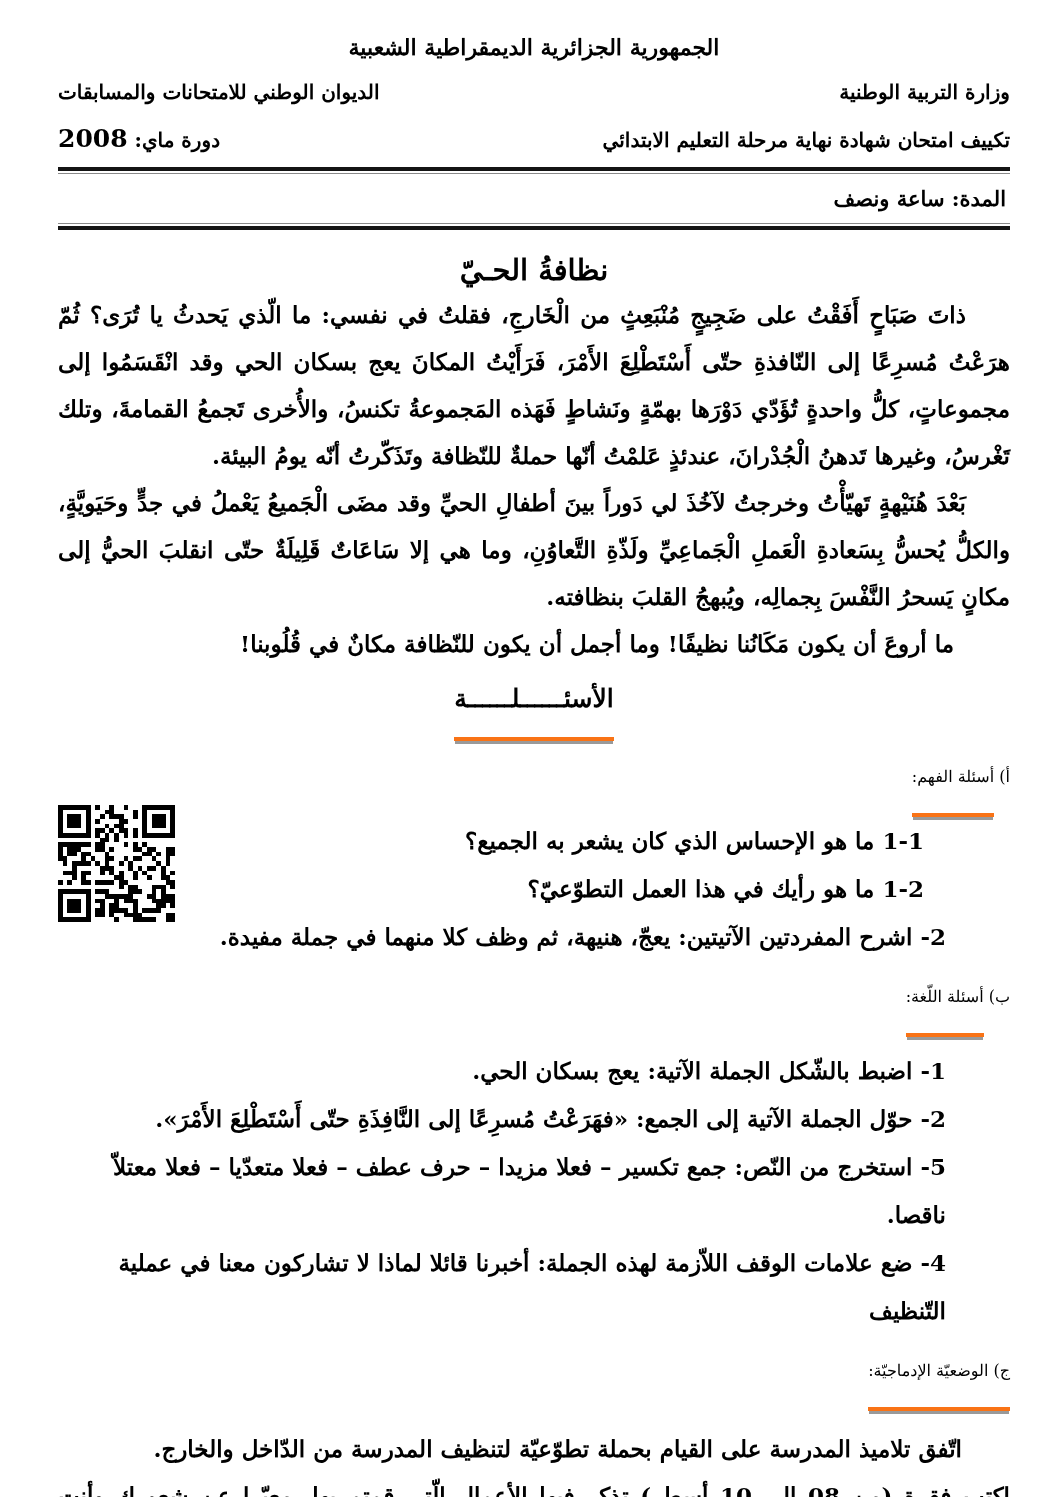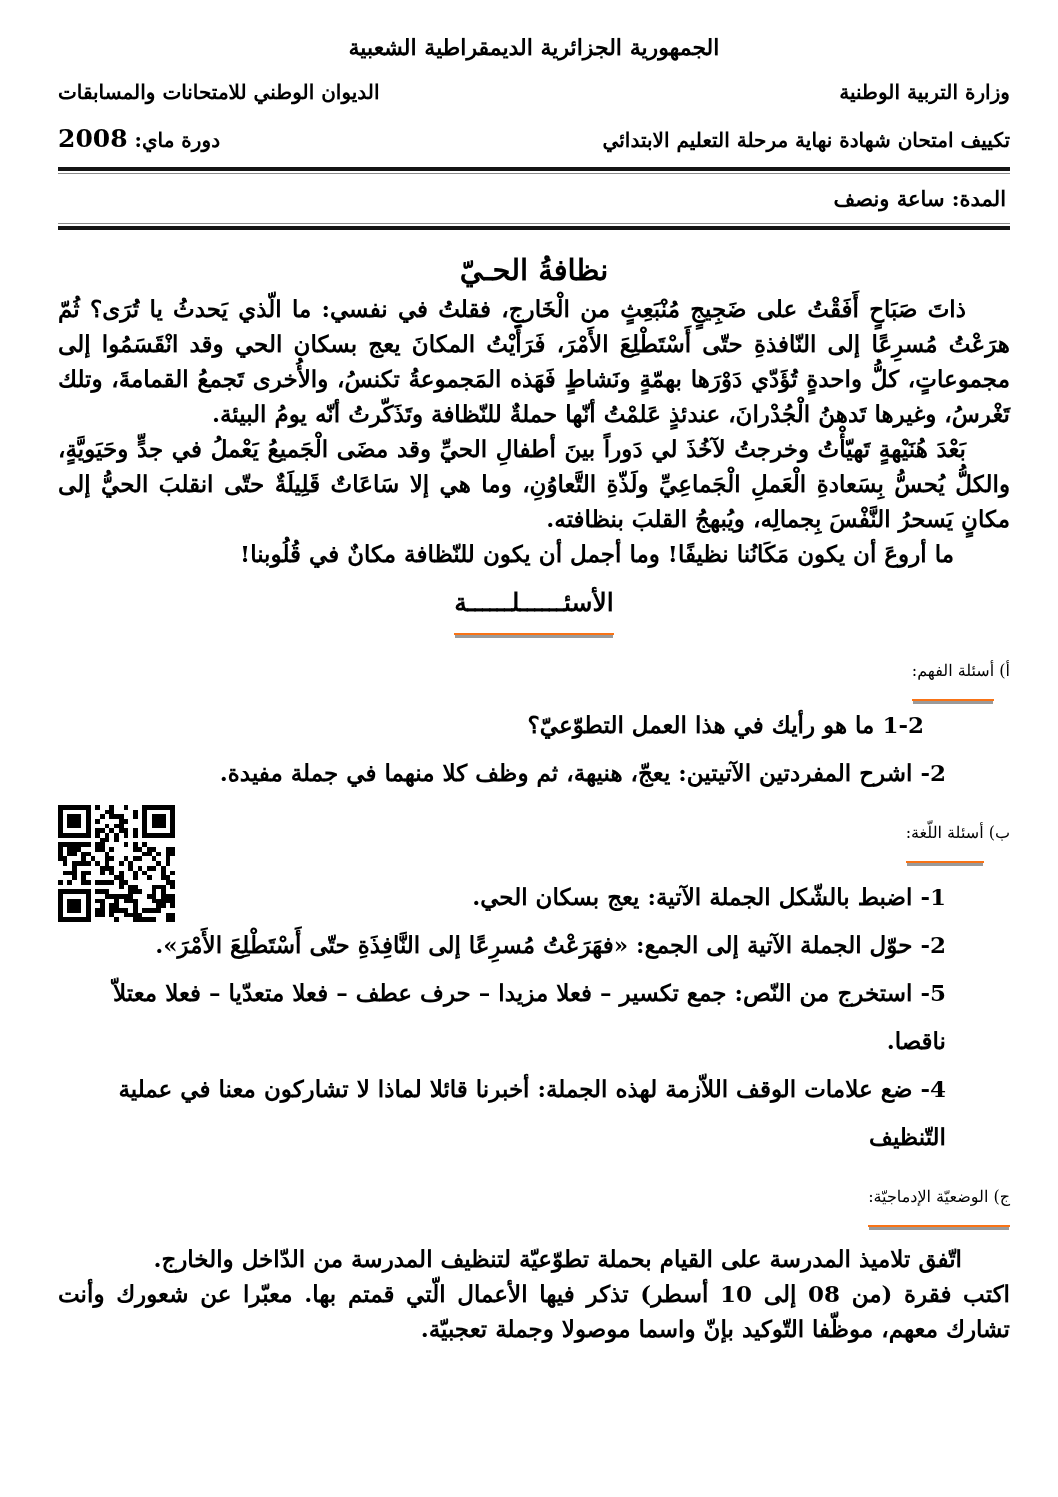--- a/index.html
+++ b/index.html
@@ -22,29 +22,29 @@
   }
   .hdr-row .yr{font-size:25px;font-family:"DejaVu Serif","Liberation Serif",serif;}
   .rule-a{height:2px;border-top:4px solid #141414;border-bottom:1px solid #8a8a8a;margin-top:14px;}
   .rule-b{height:2px;border-top:1px solid #8a8a8a;border-bottom:4px solid #141414;margin-top:2px;}
   .subject-row{
     display:flex;justify-content:space-between;align-items:baseline;
     font-size:21px;font-weight:bold;padding:12px 4px 10px 4px;
   }
   .text-title{text-align:center;font-size:29px;font-weight:bold;margin-top:23px;}
   .body-par{
-    font-size:23px;font-weight:bold;line-height:35px;
+    font-size:23px;font-weight:bold;line-height:47px;
     text-align:justify;margin:0;text-indent:44px;
   }
   .body-par.first{margin-top:4px;}
   .closing{text-indent:56px;}
   .q-heading{text-align:center;font-size:25px;font-weight:bold;margin-top:10px;line-height:44px;}
   .dbl-underline{
-    display:inline-block;padding-bottom:8px;
-    border-bottom:2px solid #f97316;
+    display:inline-block;padding-bottom:16px;
+    border-bottom:4px solid #f97316;
     box-shadow:0 4px 0 -1px #9a9a9a;
   }
   .section-label{font-size:16px;font-weight:normal;margin-top:16px;line-height:40px;}
   .q-item{font-size:23px;font-weight:bold;line-height:48px;margin-right:64px;}
   .q-item.sub{margin-right:86px;}
   .sec-b-gap{margin-top:10px;}
   .c-intro{text-indent:48px;margin-top:14px;}
   .c-task{text-indent:0;margin-top:0;}
   .qr{
     position:absolute;left:48px;top:805px;width:117px;height:117px;
@@ -83,20 +83,21 @@
   <p class="body-par closing">ما أروعَ أن يكون مَكَانُنا نظيفًا! وما أجمل أن يكون للنّظافة مكانٌ في قُلُوبنا!</p>
 
   <div class="q-heading">
     <span class="dbl-underline">الأسئــــــلــــــة</span>
   </div>
 
   <div class="section-label">
     <span>أ)</span>
     <span class="dbl-underline">أسئلة الفهم:</span>
   </div>
+  <div class="q-item sub">1-1 ما هو الإحساس الذي كان يشعر به الجميع؟</div>
   <div class="q-item sub">1-2 ما هو رأيك في هذا العمل التطوّعيّ؟</div>
   <div class="q-item">2- اشرح المفردتين الآتيتين: يعجّ، هنيهة، ثم وظف كلا منهما في جملة مفيدة.</div>
 
   <div class="section-label">
     <span>ب)</span>
     <span class="dbl-underline">أسئلة اللّغة:</span>
   </div>
   <div class="q-item sec-b-gap">1- اضبط بالشّكل الجملة الآتية: يعج بسكان الحي.</div>
   <div class="q-item">2- حوّل الجملة الآتية إلى الجمع: «فهَرَعْتُ مُسرِعًا إلى النَّافِذَةِ حتّى أَسْتَطْلِعَ الأَمْرَ».</div>
   <div class="q-item">5- استخرج من النّص: جمع تكسير – فعلا مزيدا – حرف عطف – فعلا متعدّيا – فعلا معتلاّ ناقصا.</div>

